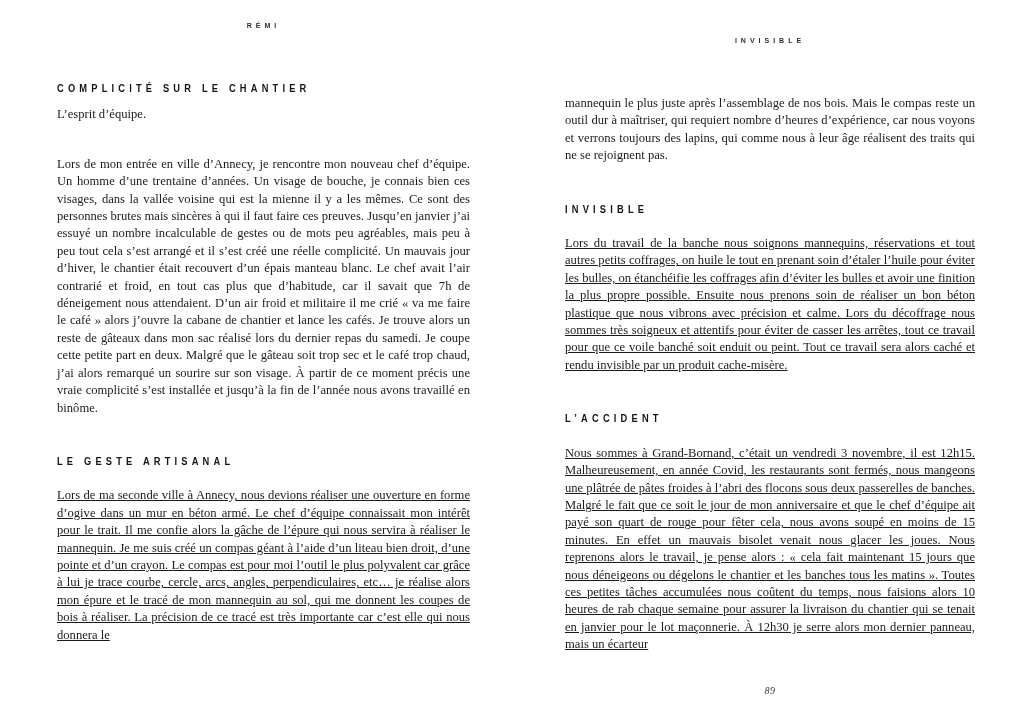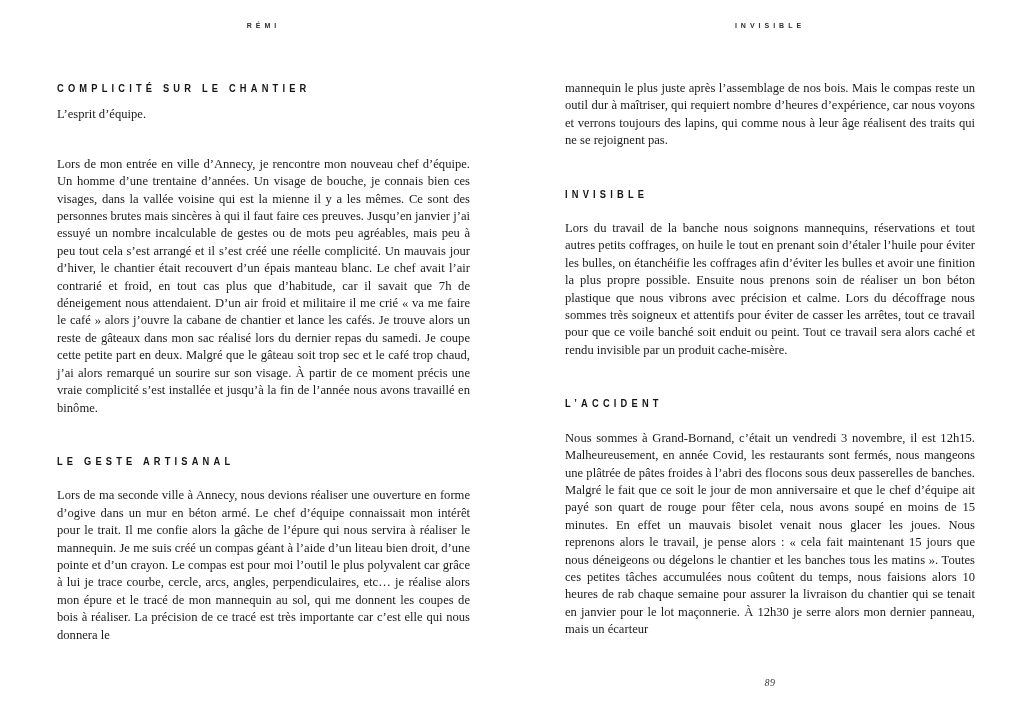--- a/index.html
+++ b/index.html
@@ -11,23 +11,23 @@
   html, body { background: var(--paper); }
   .spread {
     position: relative;
     width: 1024px;
     height: 726px;
     background: var(--paper);
     overflow: hidden;
     font-family: "Liberation Serif", serif;
     color: var(--ink);
   }
-  .page { position: absolute; top: 0; bottom: 8px; }
+  .page { position: absolute; top: 0; bottom: 0; }
   .page-left  { left: 57px;  width: 413px; }
-  .page-right { left: 565px; width: 410px; }
+  .page-right { left: 565px; width: 410px; margin-top: 15px; }
 
   .running-head {
     position: absolute;
     top: 22px; left: 0; right: 0;
     text-align: center;
     font-family: "Liberation Sans", sans-serif;
     font-size: 7px;
     font-weight: 700;
     letter-spacing: 4px;
     color: var(--head-ink);
@@ -47,21 +47,21 @@
     color: #141414;
     margin: 36px 0 9px;
     transform: scaleX(.93);
     transform-origin: 0 50%;
     white-space: nowrap;
   }
   .heading:first-child { margin-top: 0; }
   .subtitle { margin: 0; }
   .space-after { margin-bottom: 32px; }
   .para { margin: 0; text-align: justify; hyphens: none; }
-  .heading + .para { margin-top: 17px; }
+  .heading + .para { margin-top: 17px; text-decoration: underline; }
   .folio {
     position: absolute;
     bottom: 30px; left: 0; right: 0;
     text-align: center;
     font-family: "Liberation Serif", serif;
     font-style: italic;
     font-size: 10px;
     color: #3a3a3a;
     letter-spacing: .5px;
   }

